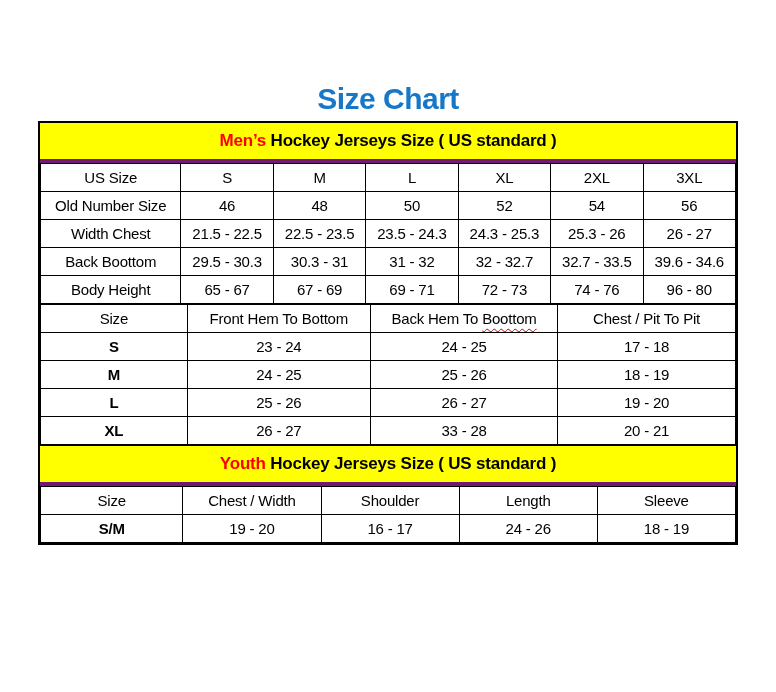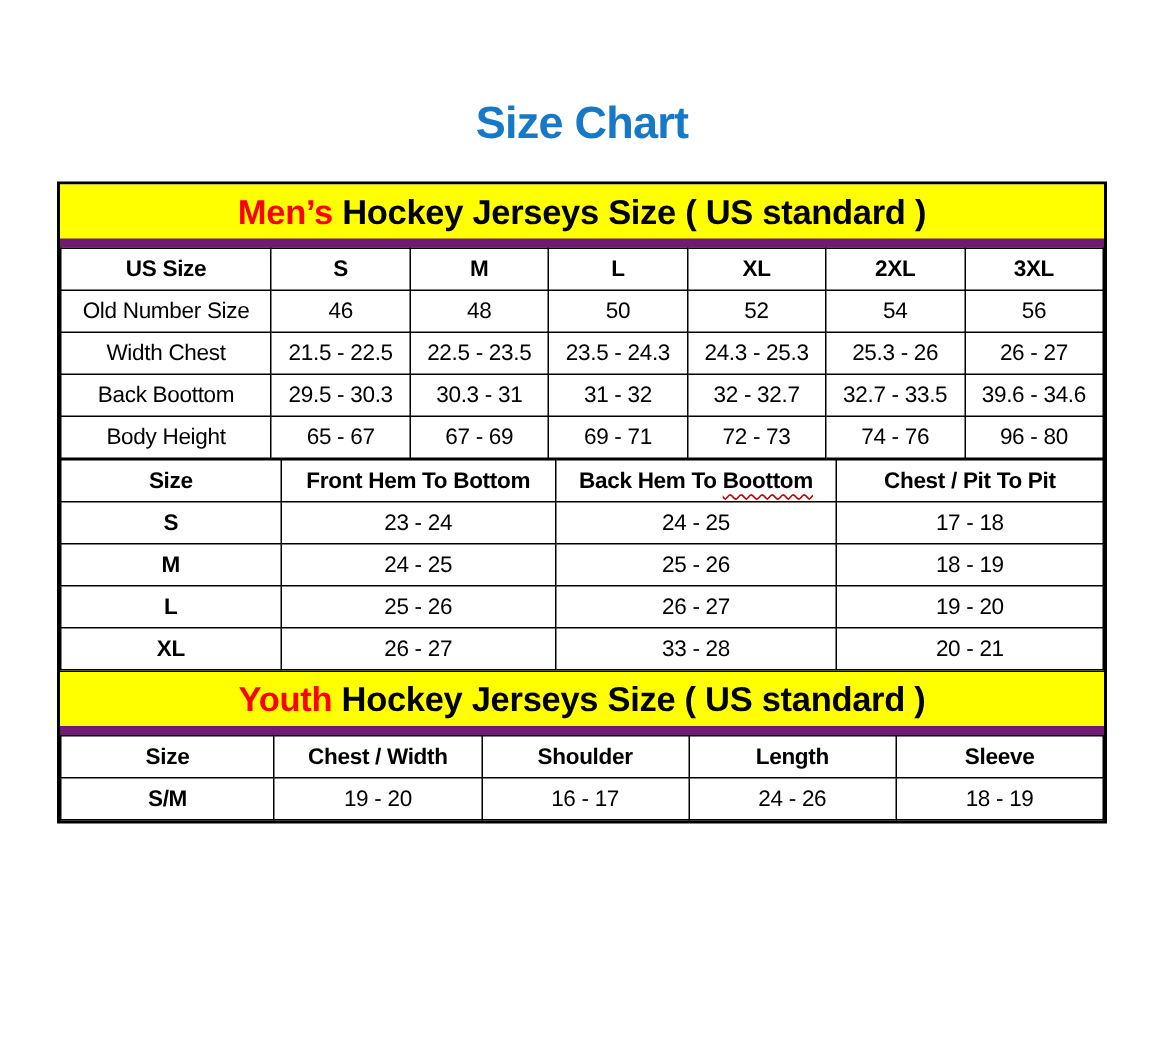--- a/index.html
+++ b/index.html
@@ -7,63 +7,63 @@
     position: relative;
     width: 776px; height: 692px;
     background: #ffffff;
     overflow: hidden;
     font-family: "Liberation Sans", sans-serif;
     color: #000000;
   }
   .title {
     position: absolute;
     top: 66px; left: 0; right: 0;
-    margin: 0;
+    margin: 16px;
     text-align: center;
     font-size: 30px;
     font-weight: bold;
     letter-spacing: -0.5px;
     color: #1778C8;
   }
   .chart {
     position: absolute;
     left: 38px; top: 121px;
     width: 700px;
     border: 2px solid #000000;
     box-sizing: border-box;
   }
   .band {
     background: #FFFF00;
     height: 36px;
     line-height: 36px;
     text-align: center;
-    font-size: 23px;
+    font-size: 17px;
     font-weight: bold;
-    border-bottom: 6px solid #701a75;
+    border-bottom: 4px solid #701a75;
     letter-spacing: -0.2px;
   }
   .band .accent { color: #FF0000; }
   .band-mid { border-top: 1px solid #000000; }
   .tbl {
     width: 100%;
     border-collapse: collapse;
     table-layout: fixed;
   }
   .tbl tr { height: 28px; }
   .tbl th, .tbl td {
     border: 1px solid #000000;
     text-align: center;
     vertical-align: middle;
     font-size: 15px;
     letter-spacing: -0.2px;
     padding: 0 2px;
     overflow: hidden;
     white-space: nowrap;
   }
-  .tbl th { font-weight: bold; }
+  .tbl th { font-weight: normal; }
   .tbl td { font-weight: normal; }
   .tbl td.lab-bold { font-weight: bold; }
   .wavy {
     text-decoration-line: underline;
     text-decoration-style: wavy;
     text-decoration-color: #C00000;
     text-decoration-thickness: 1px;
     text-underline-offset: 4px;
   }
   

